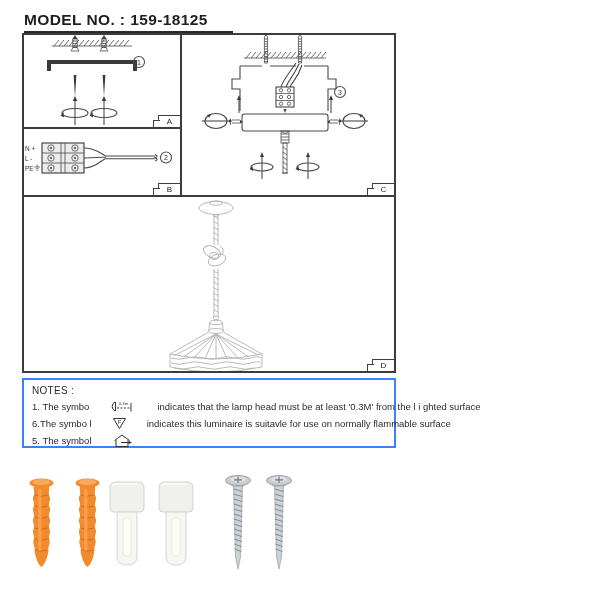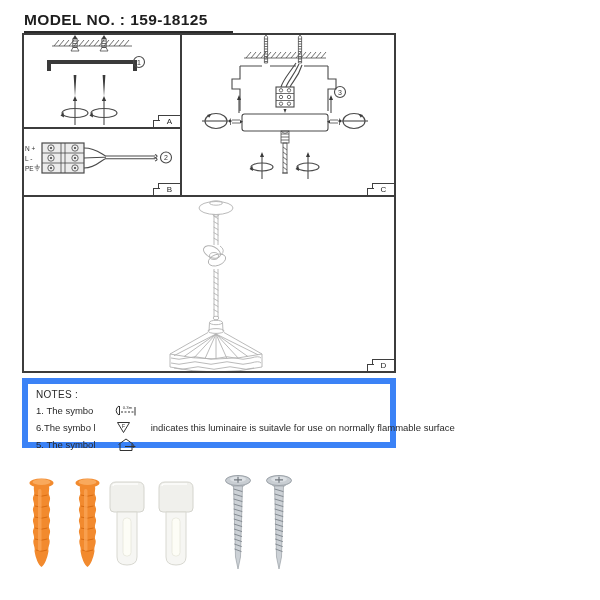--- a/index.html
+++ b/index.html
@@ -13,21 +13,21 @@
   .panel-a{left:0;top:0;width:156px;height:92px;border-right:2px solid #3c3c3c;border-bottom:2px solid #3c3c3c;}
   .panel-b{left:0;top:94px;width:156px;height:66px;border-right:2px solid #3c3c3c;border-bottom:2px solid #3c3c3c;}
   .panel-c{left:158px;top:0;width:212px;height:160px;border-bottom:2px solid #3c3c3c;}
   .panel-d{left:0;top:162px;width:370px;height:174px;}
   .panel svg{display:block;}
   .tab{position:absolute;right:0;bottom:0;width:21px;height:11px;background:#fff;
        border:1.5px solid #3f3f3f;border-right:none;border-bottom:none;
        font-size:8px;color:#222;display:flex;align-items:center;justify-content:center;line-height:1;}
   .tab::before{content:"";position:absolute;left:-6px;bottom:0;width:6px;height:6px;
        border:1.5px solid #3f3f3f;border-right:none;border-bottom:none;background:#fff;}
-  .notes{position:absolute;left:22px;top:378px;width:374px;height:70px;border:6px solid #3b82f6;
+  .notes{position:absolute;left:22px;top:378px;width:374px;height:70px;border:2px solid #3b82f6;
          box-sizing:border-box;padding:5px 8px 0 8px;}
   .notes-heading{font-size:10px;color:#2a2a2a;letter-spacing:.3px;margin-bottom:3px;}
   .note{display:flex;align-items:center;gap:20px;font-size:9.5px;color:#2a2a2a;margin-bottom:3.5px;white-space:nowrap;}
   .note svg{flex:0 0 auto;}
   .hardware{position:absolute;left:0;top:466px;width:600px;height:115px;}
   .hw{position:absolute;}
   .ink{stroke:#4a4a4a;fill:none;stroke-width:1.1;}
   .inkthin{stroke:#4a4a4a;fill:none;stroke-width:.8;}
   .inkfill{fill:#3a3a3a;stroke:none;}
   .lite{stroke:#b2b2b2;fill:none;stroke-width:.9;}
@@ -239,20 +239,21 @@
     <div class="notes-heading">NOTES :</div>
 
     <div class="note">
       <span>1. The symbo</span>
       <svg width="28" height="14" viewBox="0 0 28 14">
         <path class="nicon" d="M6,3 a5,5 0 0 0 0,9 M6.5,3 V12"></path>
         <path class="nicon" stroke-dasharray="2,1.5" d="M8,9 H21"></path>
         <path class="nicon" d="M22,4 V12.5"></path>
         <text class="t" x="14.5" y="6" font-size="4.3" text-anchor="middle">0.3m</text>
       </svg>
+      <span>indicates that the lamp head must be at least '0.3M' from the l i ghted surface</span>
     </div>
 
     <div class="note">
       <span>6.The symbo l</span>
       <svg width="15" height="13" viewBox="0 0 15 13">
         <polygon class="nicon" points="1.5,1.5 13.5,1.5 7.5,11.5"></polygon>
         <text class="t" x="7.5" y="7" font-size="5.5" text-anchor="middle">F</text>
       </svg>
       <span>indicates this luminaire is suitavle for use on normally flammable surface</span>
     </div>

